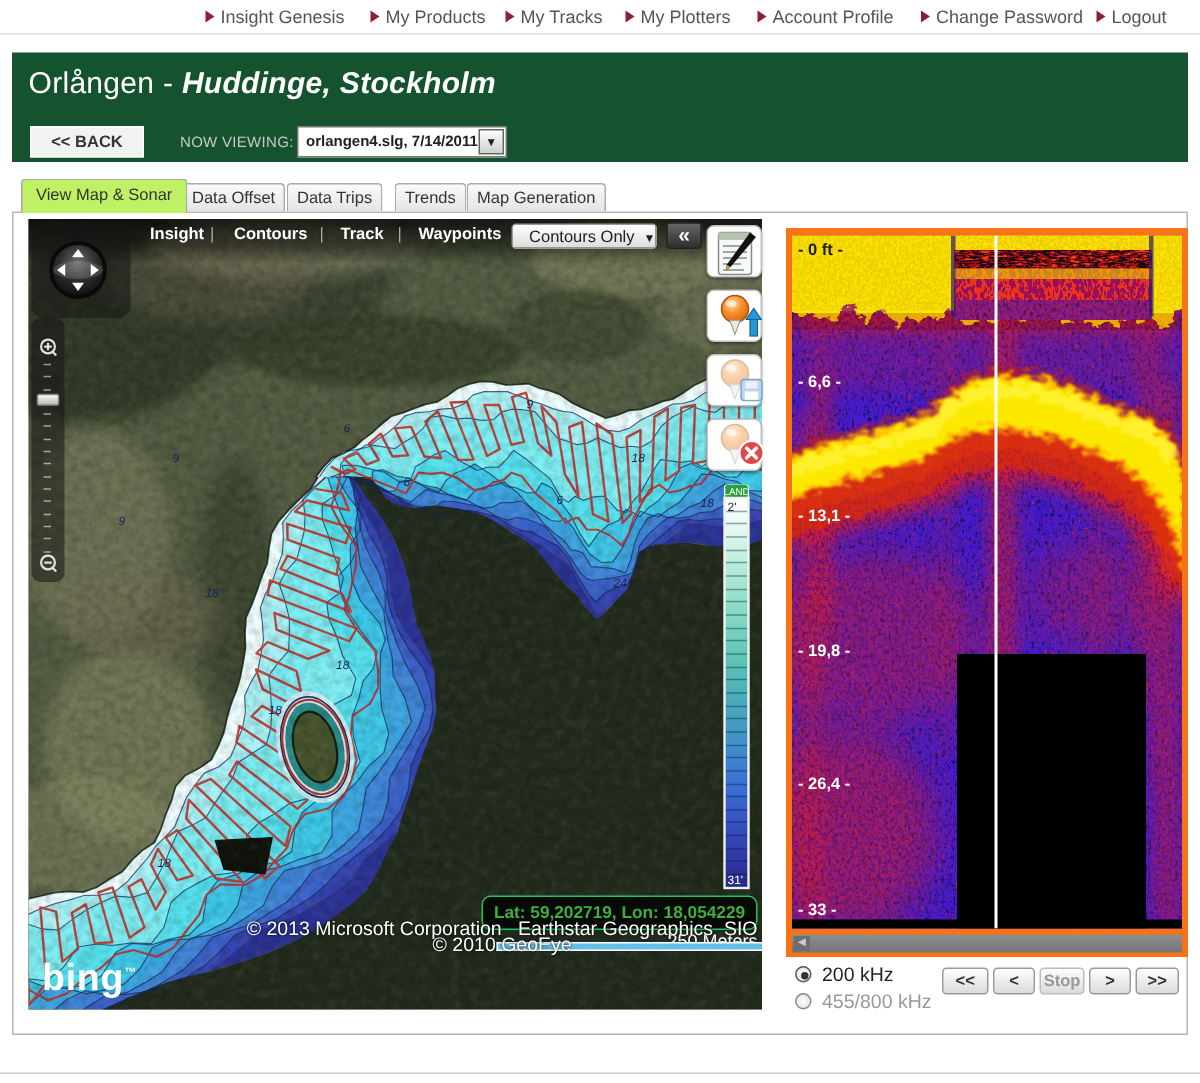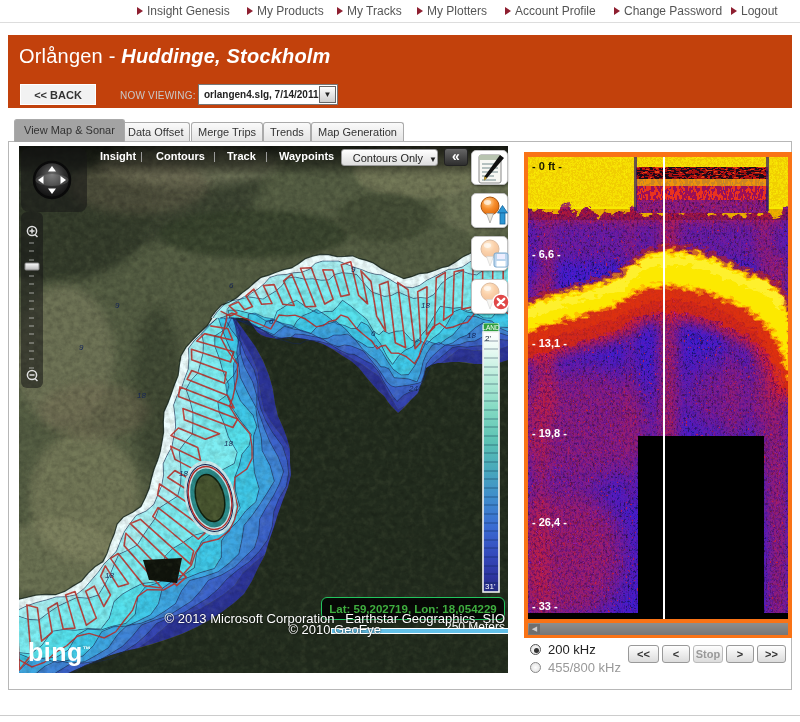--- a/index.html
+++ b/index.html
@@ -1,27 +1,27 @@
 <!DOCTYPE html>
 <html><head><meta charset="utf-8"><style>
 *{margin:0;padding:0;box-sizing:border-box}
 body{width:800px;height:722px;background:#fff;font-family:"Liberation Sans",sans-serif;position:relative;overflow:hidden}
 .nv{position:absolute;top:4px;font-size:12px;color:#555;white-space:nowrap}
 .tri{display:inline-block;width:0;height:0;border-left:6px solid #8e1f30;border-top:4px solid transparent;border-bottom:4px solid transparent;margin-right:4px}
 #topline{position:absolute;left:0;top:22px;width:800px;height:1px;background:#ddd}
-#hdr{position:absolute;left:8px;top:35px;width:784px;height:73px;background:#c2410c}
+#hdr{position:absolute;left:8px;top:35px;width:784px;height:73px;background:#14532d}
 #hdr h1{position:absolute;left:11px;top:10px;font-size:20px;font-weight:normal;color:#fff;letter-spacing:0.2px}
 #hdr h1 i{font-weight:bold}
 #backbtn{position:absolute;left:12px;top:49px;width:76px;height:21px;background:#f2f2f2;border:1px solid #fff;color:#333;font-size:11px;font-weight:bold;text-align:center;line-height:20px}
 #nowv{position:absolute;left:112px;top:55px;font-size:10px;color:#c9c9c9;letter-spacing:0.2px}
 #sel{position:absolute;left:190px;top:49px;width:140px;height:21px;background:#fff;border:1px solid #777;font-size:11px;color:#222;white-space:nowrap;overflow:hidden}
 #sel span{position:absolute;left:5px;top:4px;font-weight:bold;font-size:10px}
 #sel .db{position:absolute;right:1px;top:1px;width:17px;height:17px;background:linear-gradient(#fdfdfd,#cfcfcf);border:1px solid #666;font-size:8px;color:#222;text-align:center;line-height:16px}
 .tab{position:absolute;top:122px;height:19px;background:linear-gradient(#fafafa,#e4e4e4);border:1px solid #aaa;border-bottom:none;border-radius:3px 3px 0 0;font-size:11px;color:#333;padding:0 6px;line-height:18px}
-.tab.act{top:119px;height:23px;background:#a3a3a3;line-height:21px;z-index:5;padding:0 9px}
+.tab.act{top:119px;height:23px;background:#bef264;line-height:21px;z-index:5;padding:0 9px}
 #panel{position:absolute;left:8px;top:141px;width:784px;height:549px;background:#fff;border:1px solid #b7b7b7}
 #map{position:absolute;left:10px;top:4px;width:489px;height:527px;background:#51603b;overflow:hidden}
 #mapbar{position:absolute;left:0;top:0;width:489px;height:30px;background:linear-gradient(rgba(0,0,0,0.72),rgba(0,0,0,0.45) 60%,rgba(0,0,0,0));}
 #mapbar .t{position:absolute;top:4px;color:#fff;font-size:11px;font-weight:bold}
 #mapbar .s{position:absolute;top:4px;color:#aaa;font-size:11px}
 #conbtn{position:absolute;left:322px;top:3px;width:97px;height:17px;background:linear-gradient(#fff,#ddd);border:1px solid #999;border-radius:3px;font-size:11px;color:#222;line-height:16px;text-align:right}
 #conbtn b{font-weight:normal;font-size:8px;margin-left:3px}
 #collbtn{position:absolute;left:425px;top:2px;width:24px;height:18px;background:linear-gradient(#666,#2e2e2e);border:1px solid #222;border-radius:3px;color:#fff;font-size:14px;font-weight:bold;text-align:center;line-height:15px}
 .micon{position:absolute;left:462px;width:37px;height:35px;background:#fff;border:1px solid #c0c0c0;border-radius:5px;box-shadow:0 1px 2px rgba(0,0,0,0.4)}
 #latlon{position:absolute;left:302px;top:451px;width:184px;height:23px;background:rgba(0,0,0,0.78);border:1px solid #22c55e;border-radius:6px;color:#3fae3f;font-size:11.5px;font-weight:bold;text-align:center;line-height:22px;white-space:nowrap}
@@ -53,21 +53,21 @@
  <h1>Orlången - <i>Huddinge, Stockholm</i></h1>
  <div id="backbtn">&lt;&lt; BACK</div>
  <div id="nowv">NOW VIEWING:</div>
  <div id="sel">
       <span>orlangen4.slg, 7/14/2011</span>
       <div class="db">▼</div>
     </div>
 </div>
 <div class="tab act" style="left:14px">View Map &amp; Sonar</div>
 <div class="tab" style="left:121px">Data Offset</div>
-<div class="tab" style="left:191px">Merge Trips</div>
+<div class="tab" style="left:191px">Data Trips</div>
 <div class="tab" style="left:263px">Trends</div>
 <div class="tab" style="left:311px">Map Generation</div>
 <div id="panel">
  <div id="map">
   <svg width="489" height="527" viewBox="0 0 489 527" style="position:absolute;left:0;top:0">
 <defs>
  <filter color-interpolation-filters="sRGB" id="lnd" x="0" y="0" width="100%" height="100%">
   <feTurbulence type="fractalNoise" baseFrequency="0.18" numOctaves="3" seed="4" stitchTiles="stitch"></feTurbulence>
   <feColorMatrix type="matrix" values="0 0 0 0 0  0 0 0 0 0  0 0 0 0 0  0.9 0.9 0.9 0 -1.1"></feColorMatrix>
  </filter>

